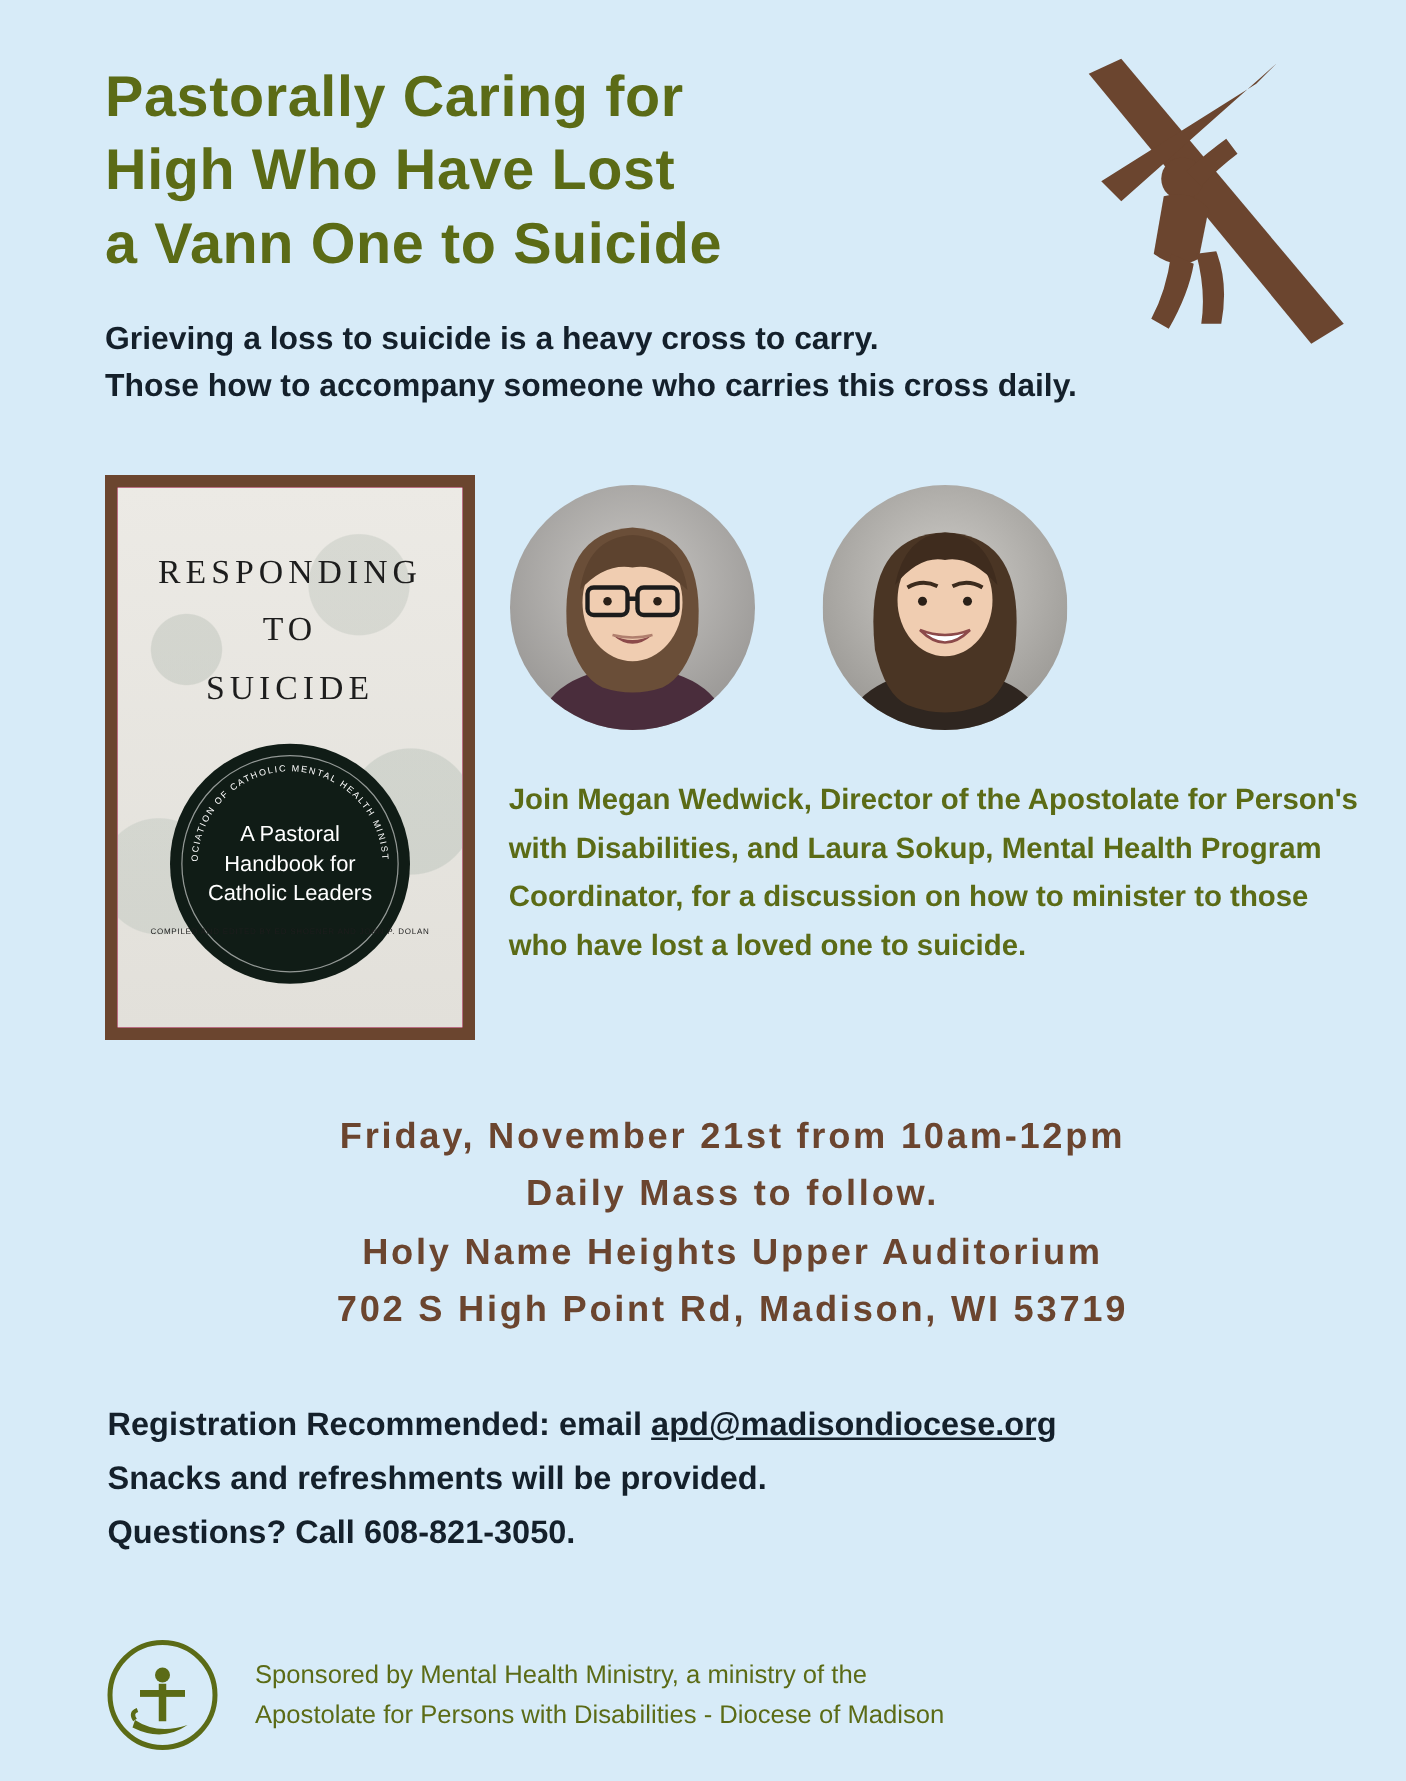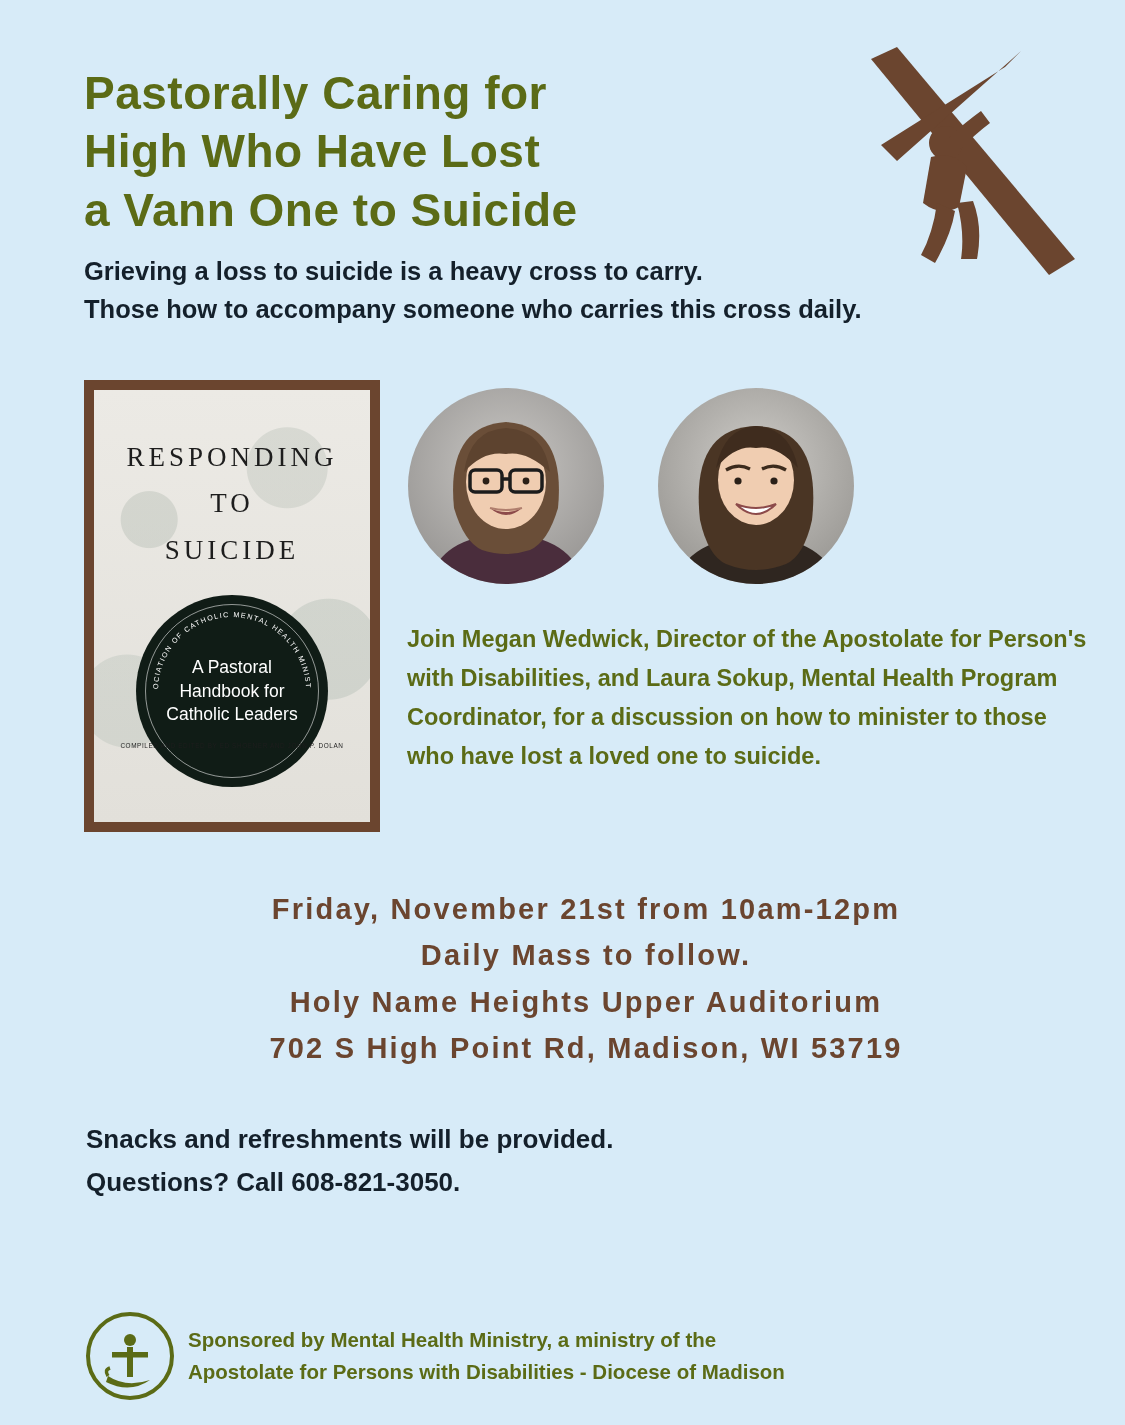--- a/index.html
+++ b/index.html
@@ -18,21 +18,21 @@
     position: relative;
     width: 1125px;
     height: 1425px;
     background: #d7ebf8;
   }
 
   
   .title-block {
     position: absolute;
     left: 84px;
-    top: 64px;
+    top: 48px;
     width: 760px;
   }
   .title-line {
     font-size: 46px;
     font-weight: bold;
     color: #5b6b16;
     letter-spacing: 0.5px;
     line-height: 1.27;
     white-space: nowrap;
   }
@@ -224,23 +224,23 @@
     width: 1010px;
     display: flex;
     align-items: center;
   }
   .footer-logo {
     width: 92px;
     height: 92px;
     flex: 0 0 92px;
   }
   .footer-text {
-    margin-left: 12px;
+    margin-left: 28px;
     font-size: 20.5px;
-    font-weight: bold;
+    font-weight: normal;
     color: #5b6b16;
     line-height: 1.56;
   }
 </style>
 </head>
 <body>
 
 <div class="page">
 
   <div class="title-block">
@@ -360,20 +360,21 @@
   <div class="speakers">Join Megan Wedwick, Director of the Apostolate for Person's with Disabilities, and Laura Sokup, Mental Health Program Coordinator, for a discussion on how to minister to those who have lost a loved one to suicide.</div>
 
   <div class="event">
     <div>Friday, November 21st from 10am-12pm</div>
     <div>Daily Mass to follow.</div>
     <div>Holy Name Heights Upper Auditorium</div>
     <div>702 S High Point Rd, Madison, WI 53719</div>
   </div>
 
   <div class="registration">
+    <div><span>Registration Recommended: email </span><a href="#">apd@madisondiocese.org</a></div>
     <div>Snacks and refreshments will be provided.</div>
     <div>Questions? Call 608-821-3050.</div>
   </div>
 
   <div class="footer">
     <div class="footer-logo">
       <svg viewBox="0 0 92 92" width="92" height="92" aria-hidden="true">
         <circle cx="46" cy="46" r="42" fill="none" stroke="#5b6b16" stroke-width="4"></circle>
 
         <circle cx="46" cy="30" r="6" fill="#5b6b16"></circle>

